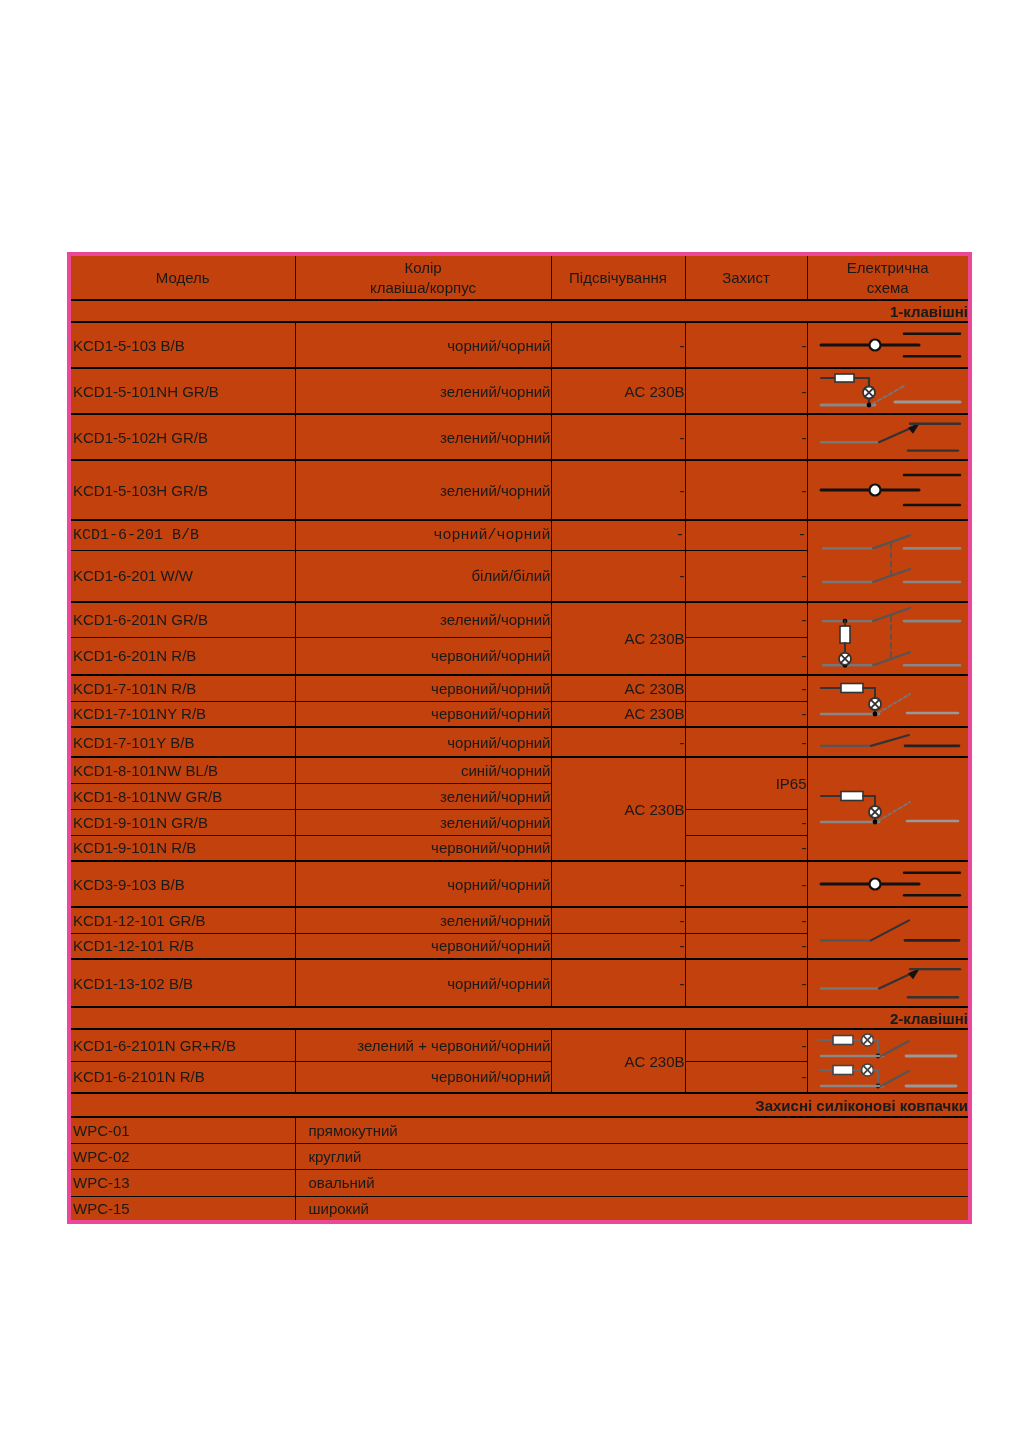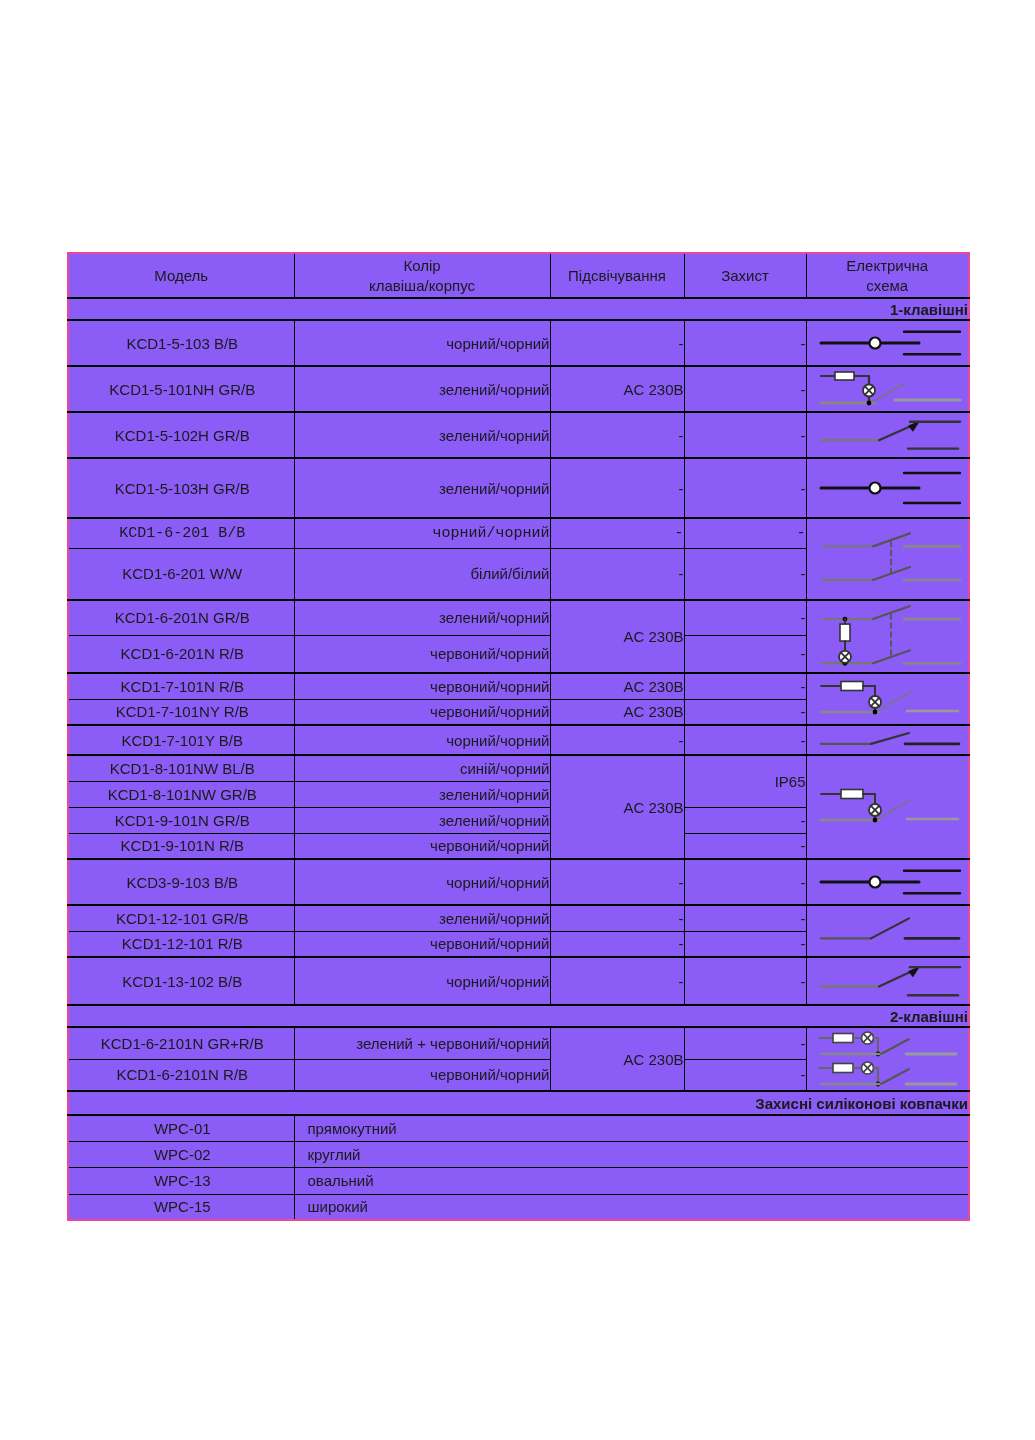--- a/index.html
+++ b/index.html
@@ -1,24 +1,24 @@
 <!DOCTYPE html>
 <html><head>
 <meta charset="utf-8">
 <style>
   html,body{margin:0;padding:0;}
   body{
     width:1035px;height:1440px;background:#ffffff;position:relative;
     font-family:"Liberation Sans", sans-serif;color:#1a1a1a;
   }
   .table-wrap{position:absolute;left:67px;top:252px;}
-  table{border-collapse:collapse;table-layout:fixed;width:901px;border:2px solid #ec4899;background:#8b5cf6;}
+  table{border-collapse:collapse;table-layout:fixed;width:901px;border:4px solid #ec4899;background:#c2410c;}
   th,td{border:1px solid #000;font-size:15px;padding:0;overflow:hidden;vertical-align:middle;}
   th{font-weight:normal;text-align:center;white-space:pre-line;line-height:1.3;border-bottom-width:2px;height:43px;}
-  td.model{text-align:center;padding-left:2px;}
+  td.model{text-align:left;padding-left:2px;}
   td.center{text-align:right;}
   td.desc{text-align:left;padding-left:13px;}
   td.band{text-align:right;border-top-width:2px;border-bottom-width:2px;font-weight:bold;}
   tr.sep > td{border-top-width:2px;}
   td.schema{padding:0;text-align:center;}
   td.schema svg{display:block;margin:0 auto;}
 </style>
 </head>
 <body>
 

